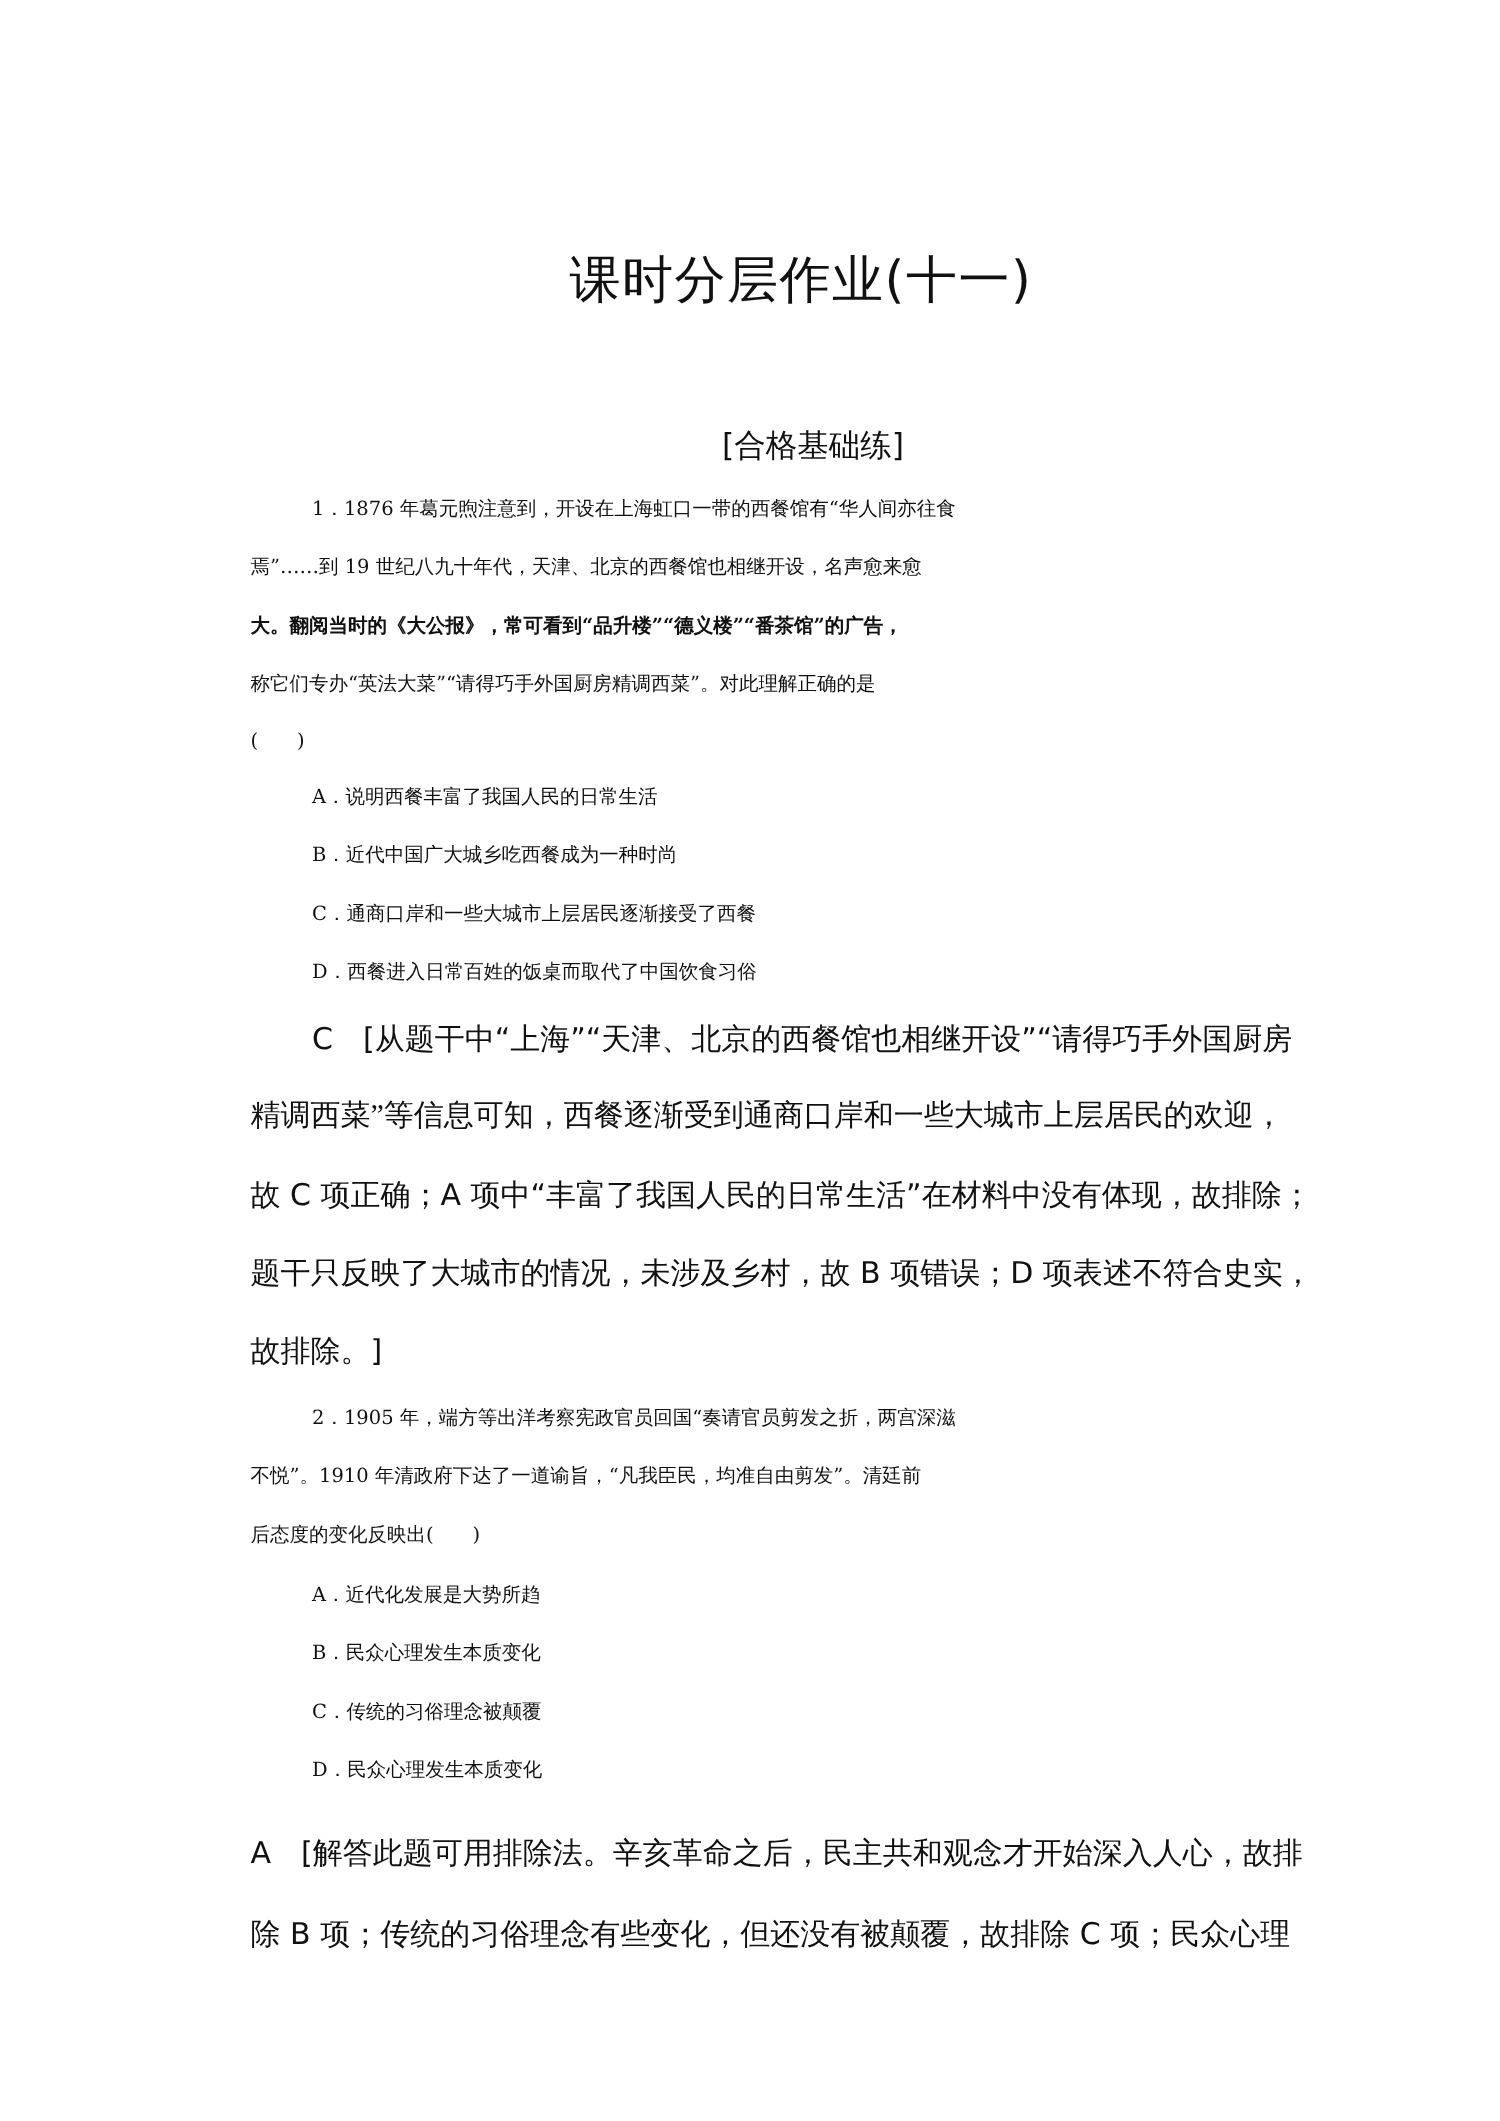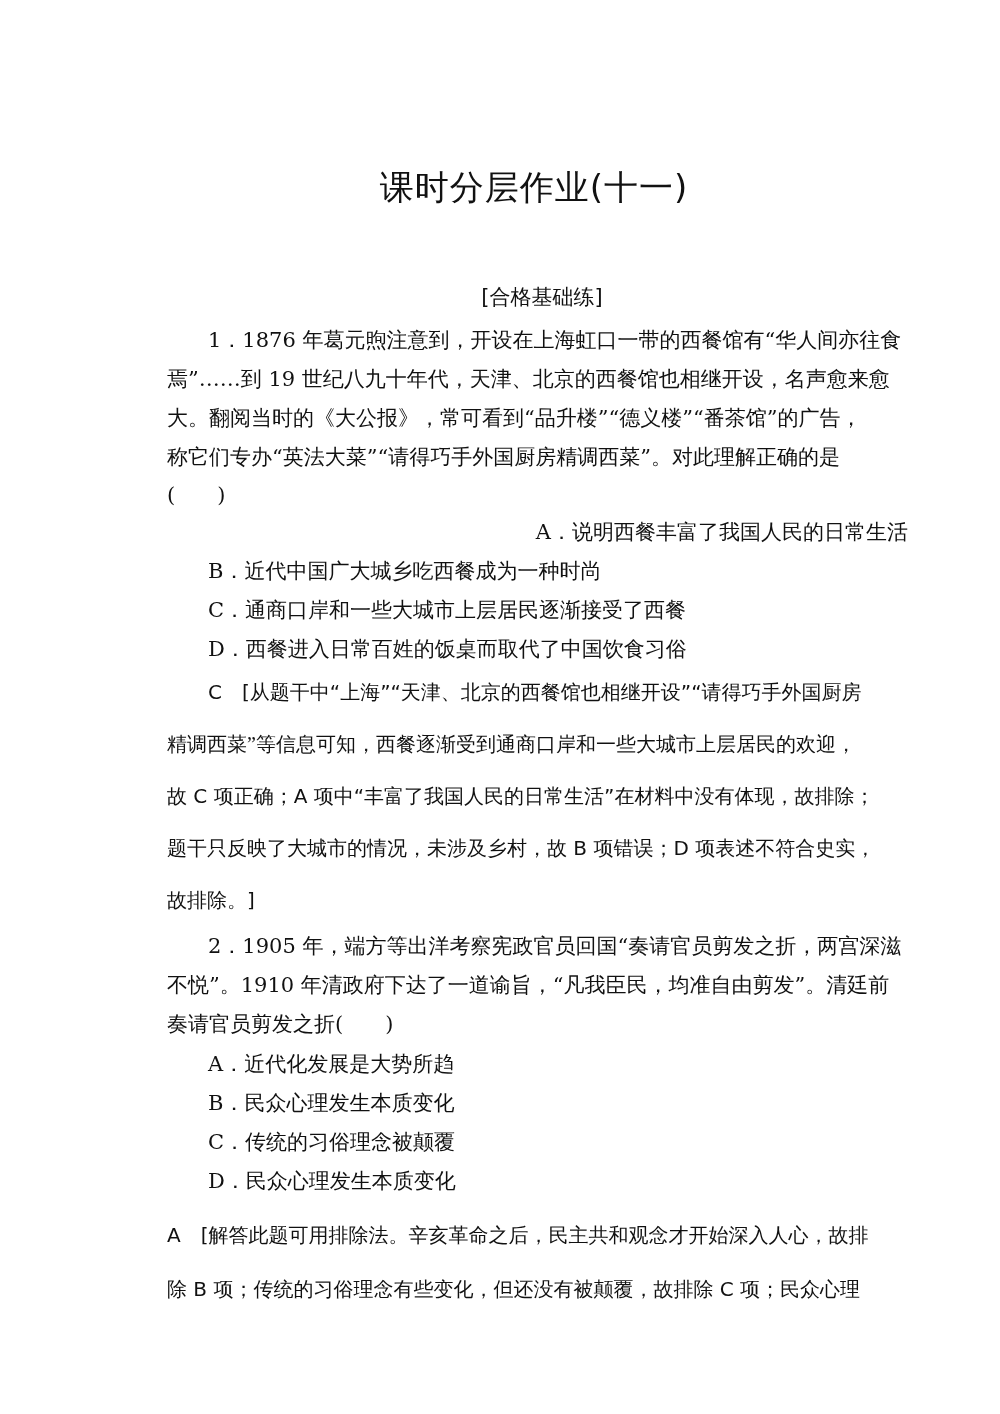--- a/index.html
+++ b/index.html
@@ -20,57 +20,57 @@
     text-align: center; font-size: 17px; line-height: 26px;
     padding-left: 36px; box-sizing: border-box;
   }
   .section {
     position: absolute; left: 0; width: 1000px; top: 243px;
     text-align: center; font-size: 21px; line-height: 26px;
     padding-left: 52px; box-sizing: border-box;
   }
   .line {
     position: absolute; left: 151px; width: 700px;
-    font-size: 21px; line-height: 26px; white-space: nowrap;
+    font-size: 13px; line-height: 26px; white-space: nowrap;
     font-family: "DejaVu Serif", "Liberation Serif", serif;
   }
   .indent { left: 192px; }
   .ans { font-family: "DejaVu Sans", "Liberation Sans", sans-serif; font-size: 20px; }
 </style>
 </head>
 <body>
 
 <div class="page">
 
   <div class="title">课时分层作业(十一)</div>
   <div class="section">[合格基础练]</div>
 
   <div>
     <div class="line indent" style="top:286px; width:659px;">1．1876 年葛元煦注意到，开设在上海虹口一带的西餐馆有“华人间亦往食</div>
     <div class="line" style="top:325px;">焉”……到 19 世纪八九十年代，天津、北京的西餐馆也相继开设，名声愈来愈</div>
-    <div class="line" style="top:364px;">大。翻阅当时的《大公报》，常可看到“品升楼”“德义楼”“番茶馆”的广告，</div>
+    <div class="line" style="top:364px;font-weight:bold;">大。翻阅当时的《大公报》，常可看到“品升楼”“德义楼”“番茶馆”的广告，</div>
     <div class="line" style="top:403px;">称它们专办“英法大菜”“请得巧手外国厨房精调西菜”。对此理解正确的是</div>
     <div class="line" style="top:441px;">(　　)</div>
 
-    <div class="line indent" style="top:478px;text-align:right;">A．说明西餐丰富了我国人民的日常生活</div>
+    <div class="line indent" style="top:478px;">A．说明西餐丰富了我国人民的日常生活</div>
     <div class="line indent" style="top:517px;">B．近代中国广大城乡吃西餐成为一种时尚</div>
     <div class="line indent" style="top:556px;">C．通商口岸和一些大城市上层居民逐渐接受了西餐</div>
     <div class="line indent" style="top:595px;">D．西餐进入日常百姓的饭桌而取代了中国饮食习俗</div>
 
     <div class="line indent ans" style="top:638px;">C　[从题干中“上海”“天津、北京的西餐馆也相继开设”“请得巧手外国厨房</div>
     <div class="line ans" style="top:690px;font-family:Liberation Serif, serif;">精调西菜”等信息可知，西餐逐渐受到通商口岸和一些大城市上层居民的欢迎，</div>
     <div class="line ans" style="top:742px;">故 C 项正确；A 项中“丰富了我国人民的日常生活”在材料中没有体现，故排除；</div>
     <div class="line ans" style="top:794px;">题干只反映了大城市的情况，未涉及乡村，故 B 项错误；D 项表述不符合史实，</div>
     <div class="line ans" style="top:846px;">故排除。]</div>
   </div>
 
   <div>
     <div class="line indent" style="top:892px; width:659px;">2．1905 年，端方等出洋考察宪政官员回国“奏请官员剪发之折，两宫深滋</div>
     <div class="line" style="top:931px;">不悦”。1910 年清政府下达了一道谕旨，“凡我臣民，均准自由剪发”。清廷前</div>
-    <div class="line" style="top:970px;">奏请官员剪发之折(　　)</div>
+    <div class="line" style="top:970px;">后态度的变化反映出(　　)</div>
 
     <div class="line indent" style="top:1010px;">A．近代化发展是大势所趋</div>
     <div class="line indent" style="top:1049px;">B．民众心理发生本质变化</div>
     <div class="line indent" style="top:1088px;">C．传统的习俗理念被颠覆</div>
     <div class="line indent" style="top:1127px;">D．民众心理发生本质变化</div>
 
     <div class="line ans" style="top:1181px;">A　[解答此题可用排除法。辛亥革命之后，民主共和观念才开始深入人心，故排</div>
     <div class="line ans" style="top:1235px;">除 B 项；传统的习俗理念有些变化，但还没有被颠覆，故排除 C 项；民众心理</div>
   </div>
 

